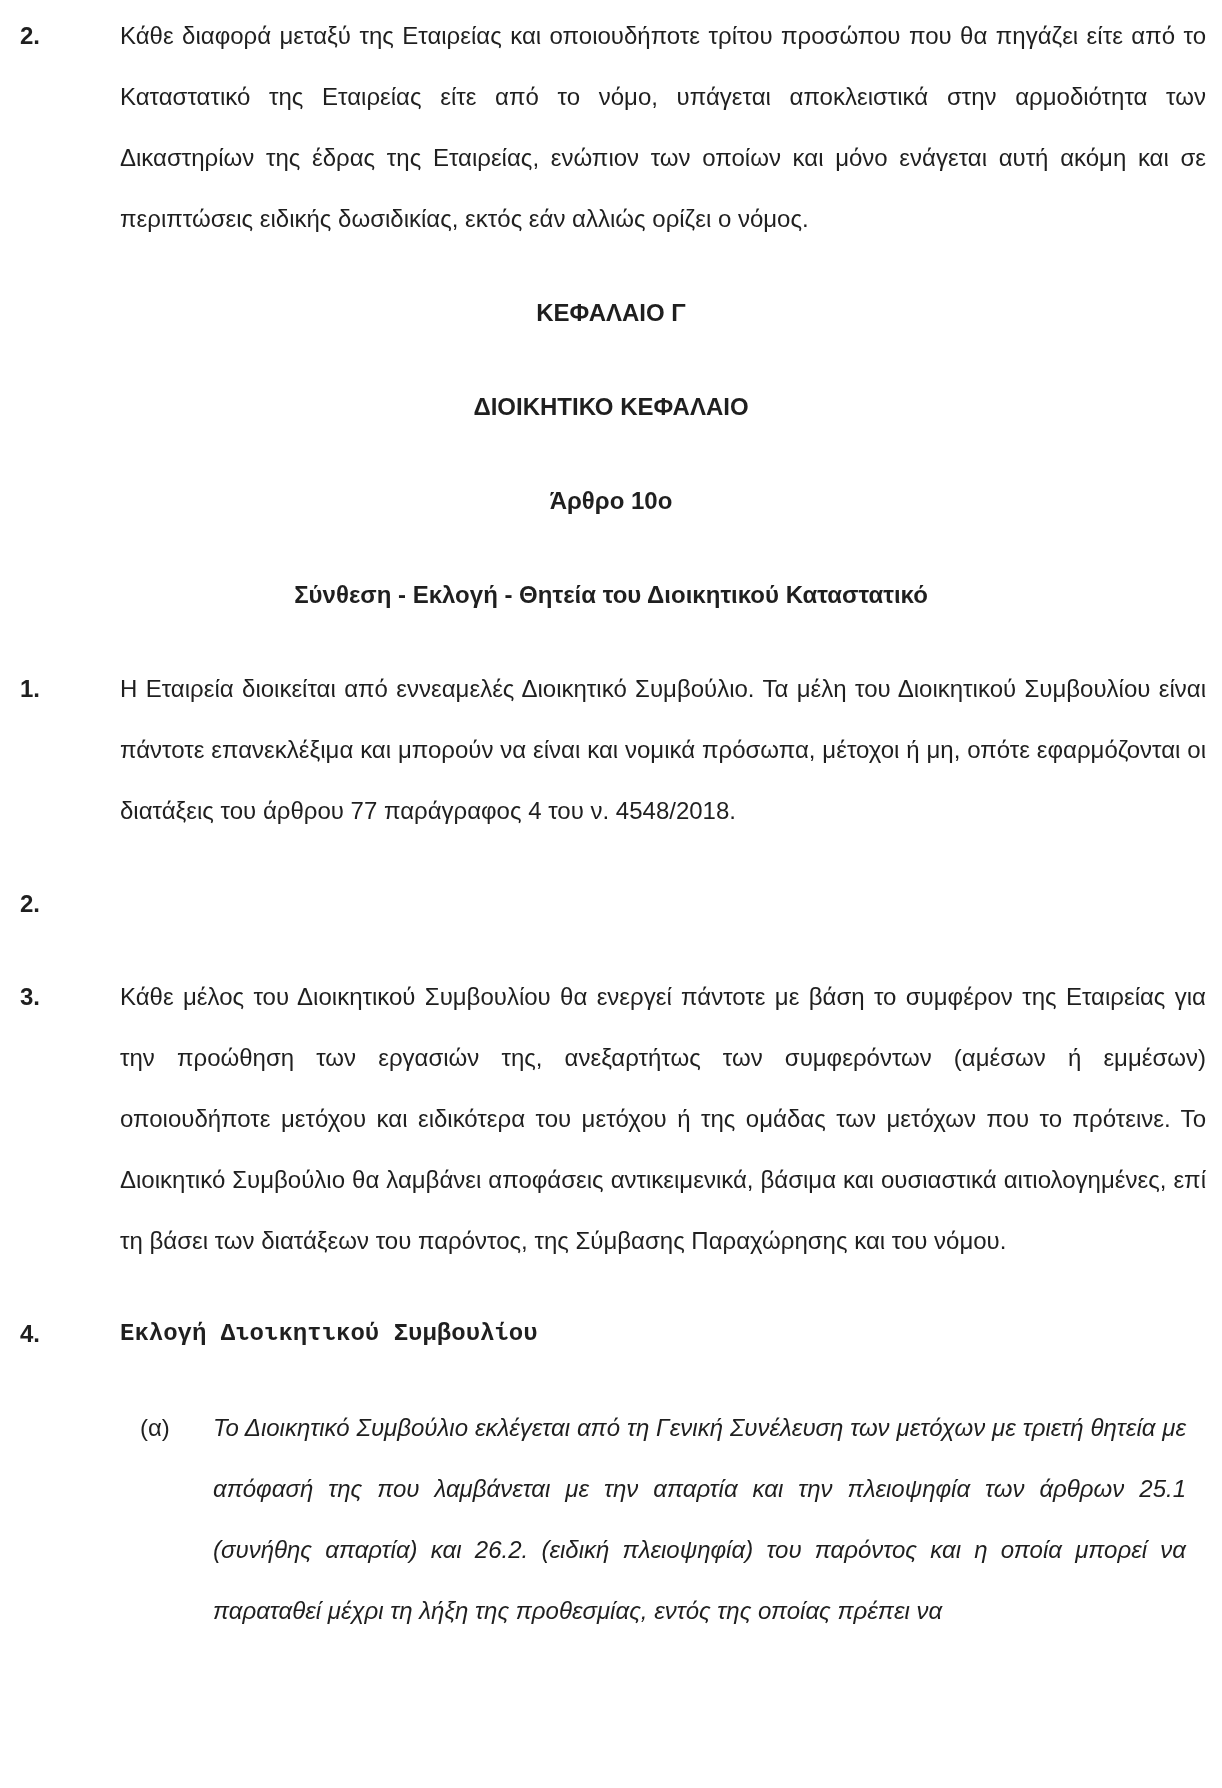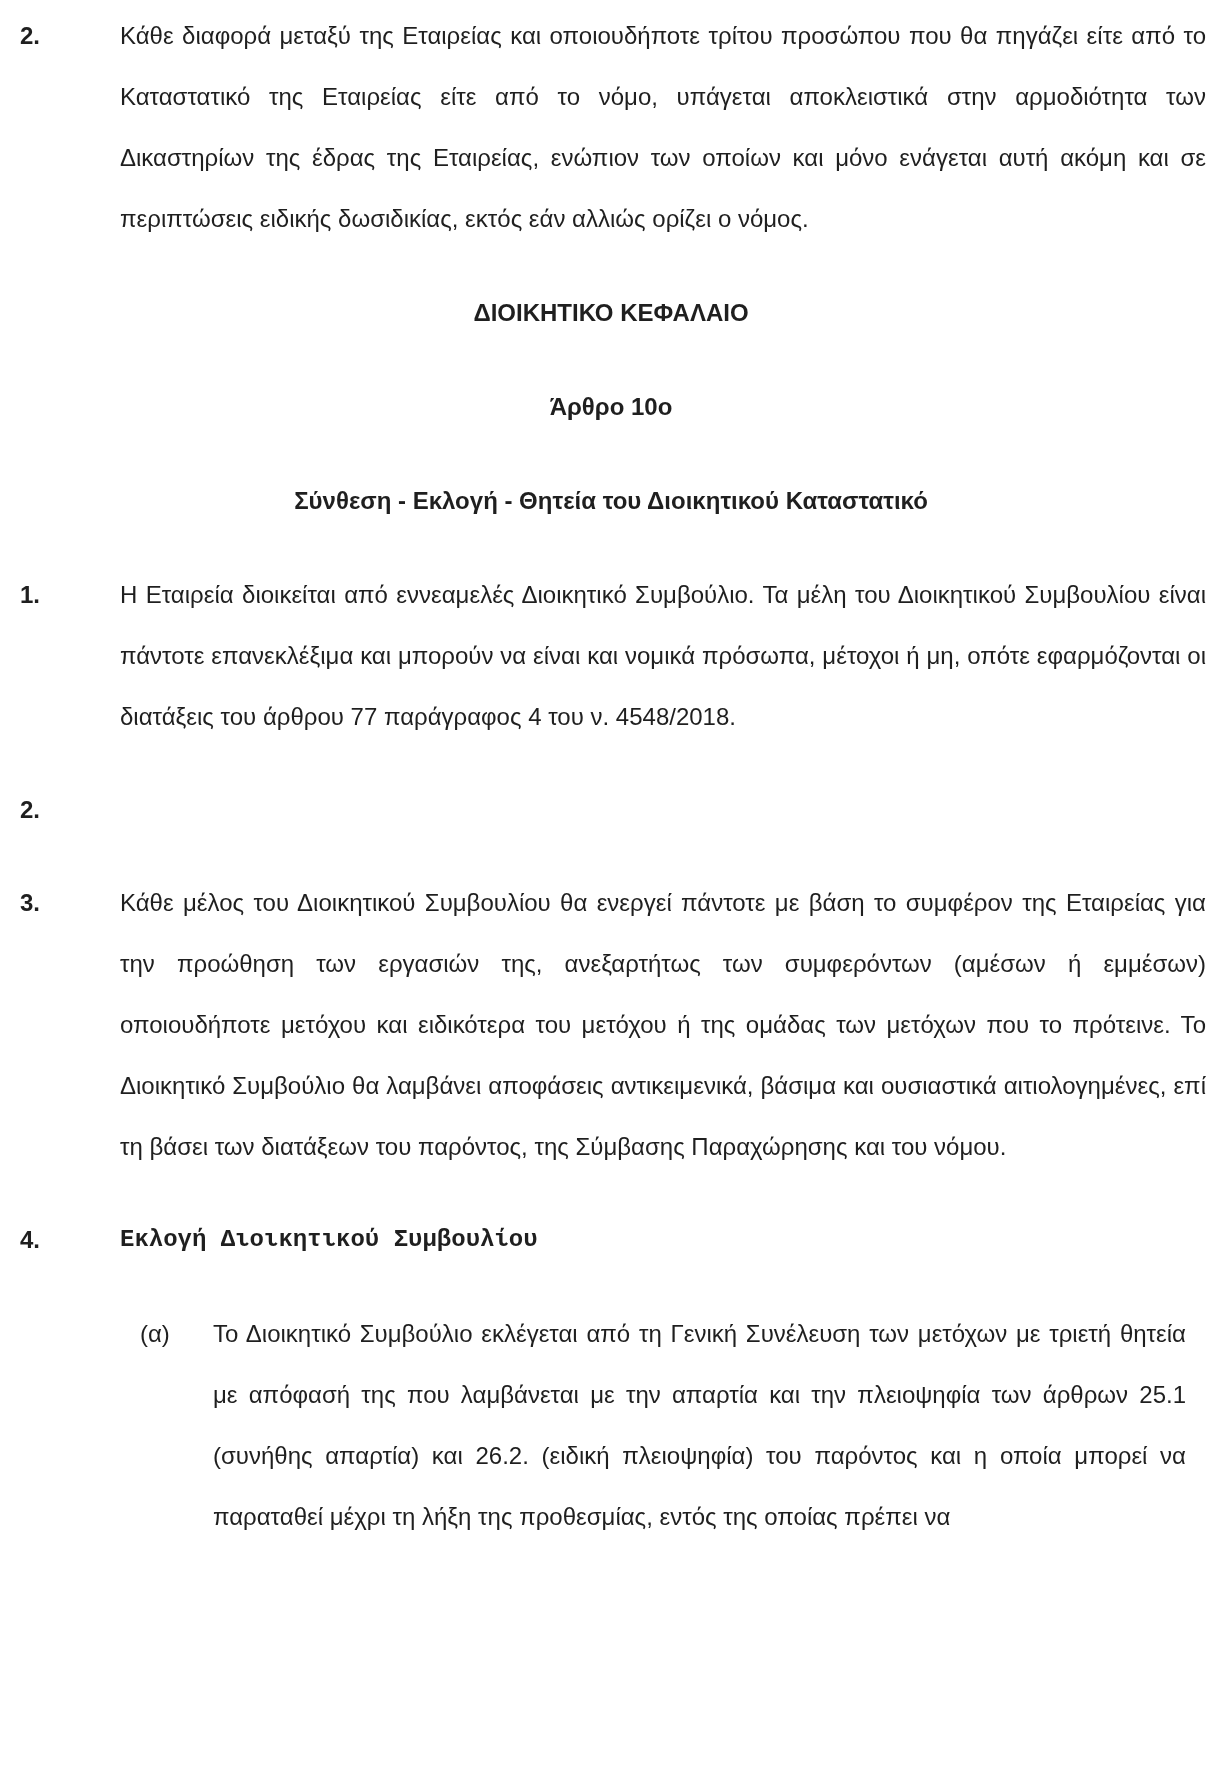--- a/index.html
+++ b/index.html
@@ -53,32 +53,34 @@
     margin-top: 33px;
   }
   .marker {
     flex: 0 0 73px;
   }
   .sub-txt {
     flex: 1 1 auto;
     margin-right: 36px;
     text-align: justify;
     text-align-last: left;
+    font-style: italic;
   }
 </style>
 </head>
 <body>
 
 <div class="page">
 
   <div class="item">
     <div class="num">2.</div>
     <div class="txt">Κάθε διαφορά μεταξύ της Εταιρείας και οποιουδήποτε τρίτου προσώπου που θα πηγάζει είτε από το Καταστατικό της Εταιρείας είτε από το νόμο, υπάγεται αποκλειστικά στην αρμοδιότητα των Δικαστηρίων της έδρας της Εταιρείας, ενώπιον των οποίων και μόνο ενάγεται αυτή ακόμη και σε περιπτώσεις ειδικής δωσιδικίας, εκτός εάν αλλιώς ορίζει ο νόμος.</div>
   </div>
 
+  <div class="heading">ΚΕΦΑΛΑΙΟ Γ</div>
   <div class="heading">ΔΙΟΙΚΗΤΙΚΟ ΚΕΦΑΛΑΙΟ</div>
   <div class="heading">Άρθρο 10ο</div>
   <div class="heading">Σύνθεση - Εκλογή - Θητεία του Διοικητικού Καταστατικό</div>
 
   <div class="item">
     <div class="num">1.</div>
     <div class="txt">Η Εταιρεία διοικείται από εννεαμελές Διοικητικό Συμβούλιο. Τα μέλη του Διοικητικού Συμβουλίου είναι πάντοτε επανεκλέξιμα και μπορούν να είναι και νομικά πρόσωπα, μέτοχοι ή μη, οπότε εφαρμόζονται οι διατάξεις του άρθρου 77 παράγραφος 4 του ν. 4548/2018.</div>
   </div>
 
   <div class="item">

